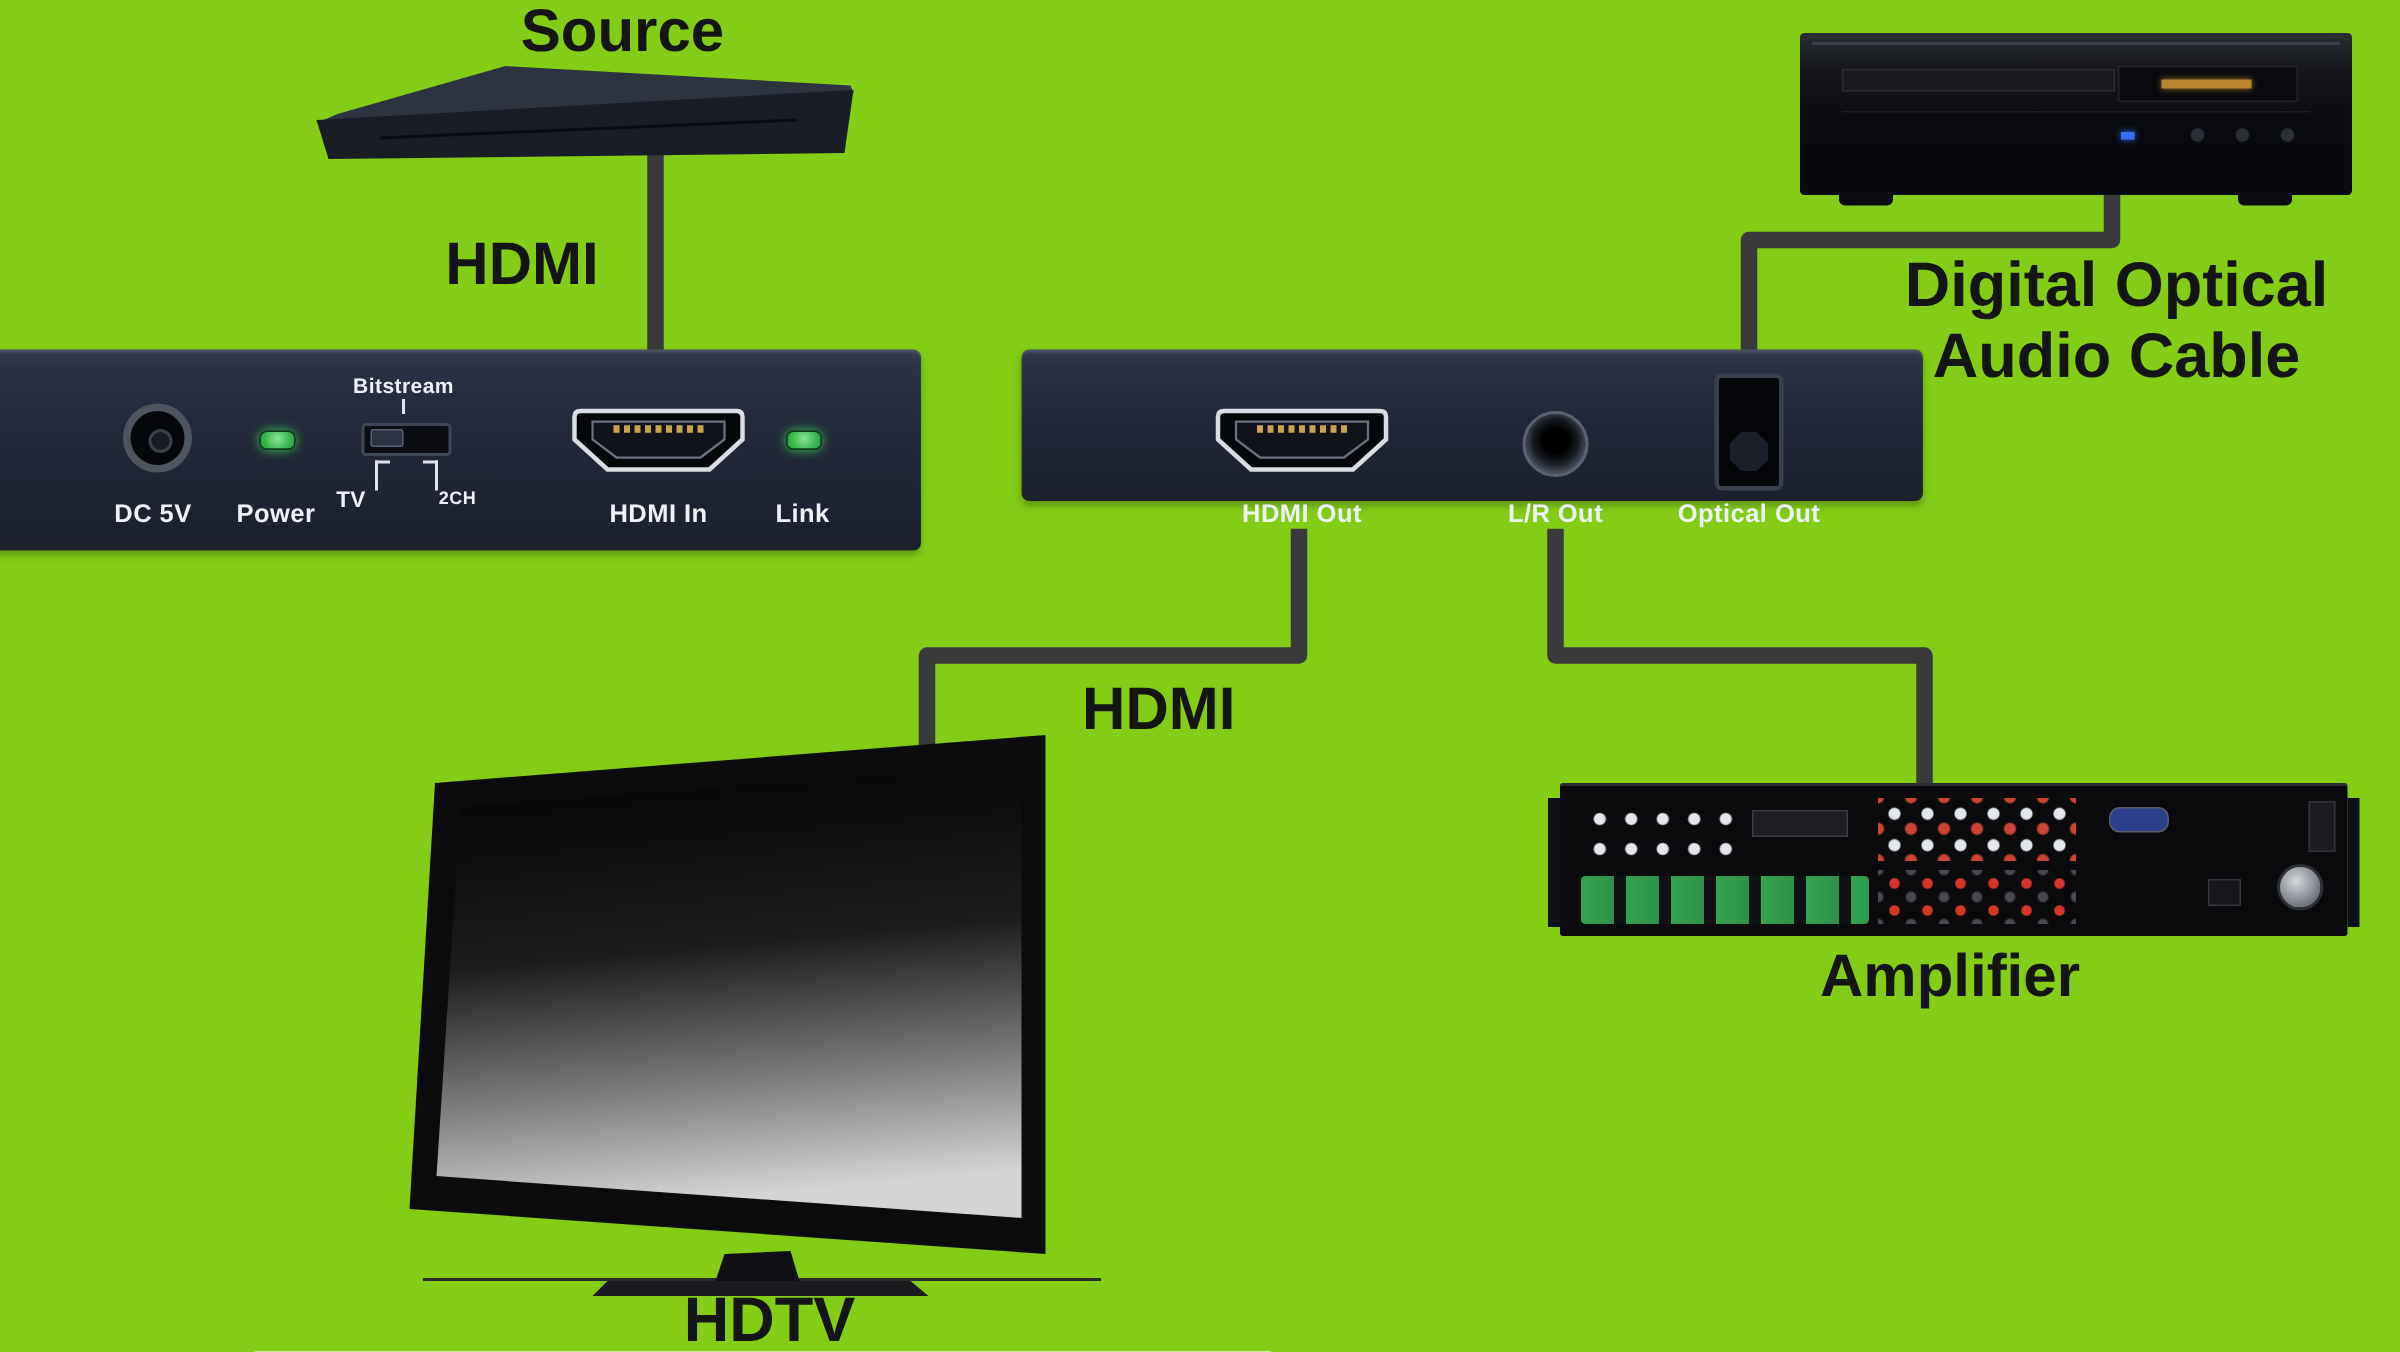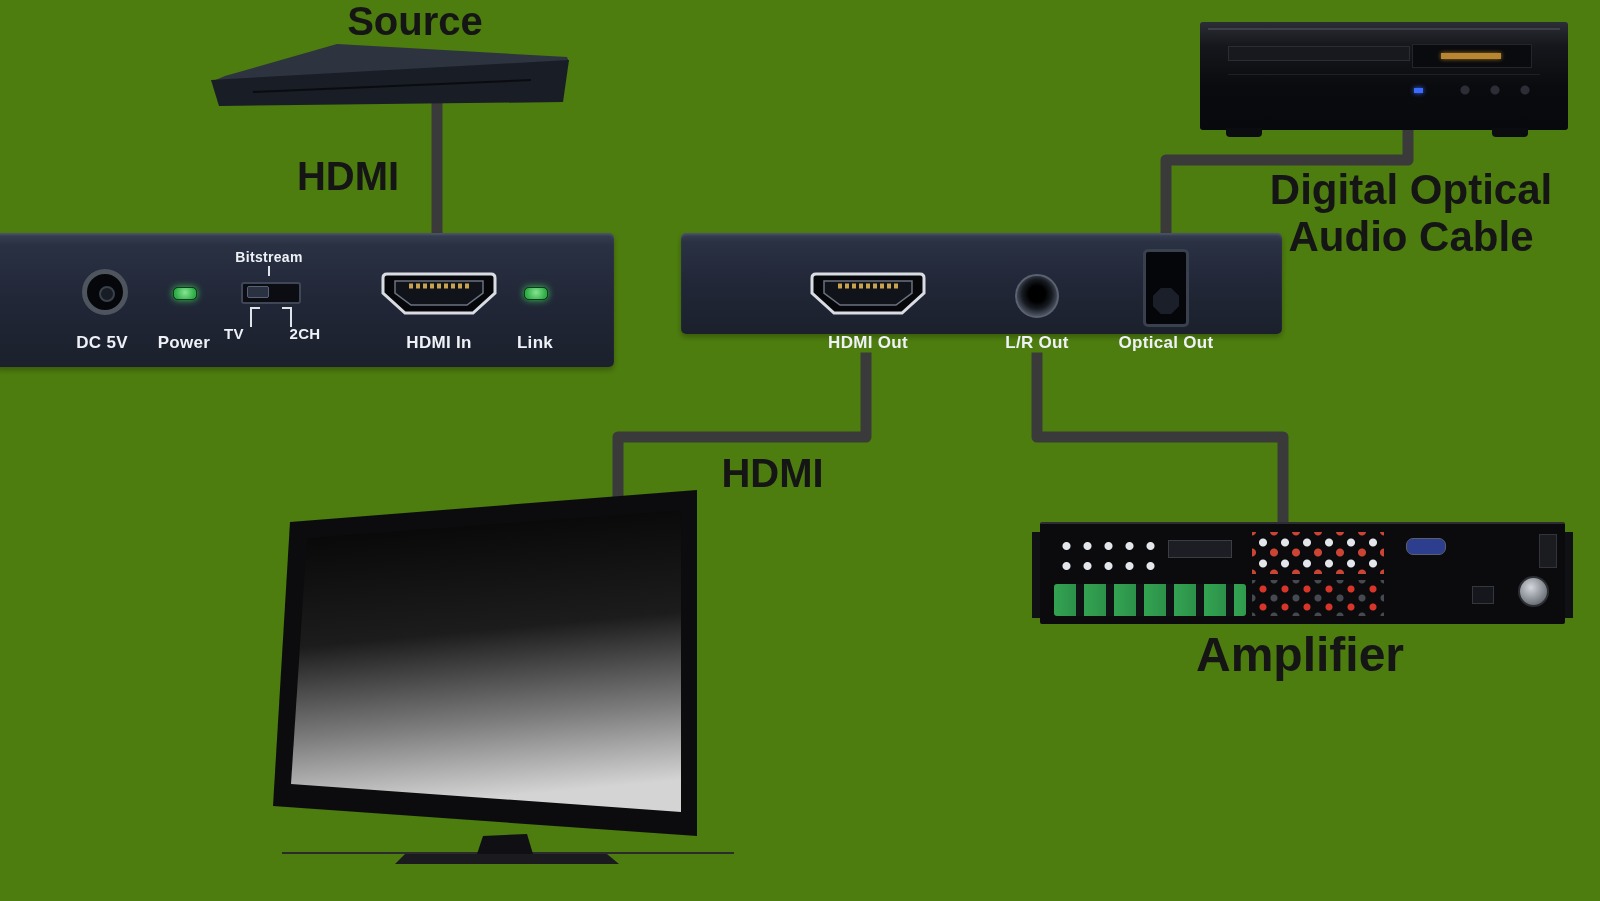--- a/index.html
+++ b/index.html
@@ -1,26 +1,26 @@
 <!DOCTYPE html>
 <html><head>
 <meta charset="utf-8">
 <style>
   html,body{margin:0;padding:0;background:#ffffff;}
-  .canvas{position:relative;width:1600px;height:901px;background:#4d7c0f;overflow:hidden;
+  .canvas{position:relative;width:1600px;height:901px;background:#84cc16;overflow:hidden;
           font-family:"Liberation Sans",sans-serif;}
 
   
   .big-label{position:absolute;font-weight:bold;color:#151515;text-align:center;line-height:1.05;}
   .lbl-source{left:300px;top:0px;width:230px;font-size:40px;}
   .lbl-hdmi-top{left:268px;top:155px;width:160px;font-size:40px;}
   .lbl-optical{left:1246px;top:166px;width:330px;font-size:42px;line-height:1.12;}
   .lbl-stereo{left:1290px;top:422px;width:280px;font-size:38px;}
   .lbl-hdmi-bottom{left:690px;top:452px;width:165px;font-size:40px;}
-  .lbl-amplifier{left:1150px;top:630px;width:300px;font-size:48px;}
+  .lbl-amplifier{left:1150px;top:630px;width:300px;font-size:40px;}
   .lbl-hdtv{left:398px;top:858px;width:230px;font-size:42px;}
 
   
   .cables{position:absolute;left:0;top:0;z-index:1;}
   .cables path{fill:none;stroke:#3a3a3a;stroke-width:11;stroke-linejoin:round;stroke-linecap:square;}
 
   
   .panel{position:absolute;z-index:2;border-radius:5px;
          background:linear-gradient(180deg,#384054 0%,#2a3143 9%,#212737 50%,#1b202c 100%);
          box-shadow:inset 0 2px 2px rgba(255,255,255,.10), 0 3px 5px rgba(0,0,0,.25);}
@@ -118,20 +118,21 @@
   </svg>
 
   <div class="big-label lbl-source">Source</div>
   <div class="big-label lbl-hdmi-top">HDMI</div>
   <div class="big-label lbl-optical">
     <div>Digital Optical</div>
     <div>Audio Cable</div>
   </div>
   <div class="big-label lbl-hdmi-bottom">HDMI</div>
   <div class="big-label lbl-amplifier">Amplifier</div>
+  <div class="big-label lbl-hdtv">HDTV</div>
 
   <svg class="source-device" width="385" height="95" viewBox="0 0 385 95">
     <polygon points="30,46 142,14 372,27 374,32 16,52" fill="#2d333f"></polygon>
     <polygon points="16,50 374,30 368,72 24,76" fill="#191d26"></polygon>
     <line x1="58" y1="62" x2="336" y2="50" stroke="#0a0c10" stroke-width="2"></line>
   </svg>
 
   <div class="receiver">
     <div class="rc-top-line"></div>
     <div class="rc-tray"></div>
@@ -155,21 +156,21 @@
     <div class="p-label" style="left:150px;top:100px;width:80px;">Power</div>
 
     <div class="p-label p-small" style="left:225px;top:16px;width:100px;">Bitstream</div>
     <div class="sw-tick"></div>
     <div class="sw-track">
       <div class="sw-knob"></div>
     </div>
     <div class="brk brk-tv"></div>
     <div class="brk brk-2ch"></div>
     <div class="p-label" style="left:224px;top:92px;width:32px;font-size:15px;">TV</div>
-    <div class="p-label" style="left:288px;top:92px;width:46px;font-size:15px;">2CH</div>
+    <div class="p-label" style="left:288px;top:92px;width:46px;font-size:12px;">2CH</div>
 
     <svg class="hdmi-port" style="left:385px;top:38px;" viewBox="0 0 120 46">
       <path d="M8 3 H112 Q116 3 116 7 V22 L94 42 H26 L4 22 V7 Q4 3 8 3 Z" fill="#06070a" stroke="#d9dde3" stroke-width="3"></path>
       <path d="M16 10 H104 V22 L88 34 H32 L16 22 Z" fill="#10131a" stroke="#6b7280" stroke-width="1.5"></path>
       <line x1="30" y1="15" x2="90" y2="15" stroke="#c9a24d" stroke-width="5" stroke-dasharray="4 3"></line>
     </svg>
     <div class="p-label" style="left:385px;top:100px;width:120px;">HDMI In</div>
 
     <div class="led led-link"></div>
     <div class="p-label" style="left:511px;top:100px;width:60px;">Link</div>

